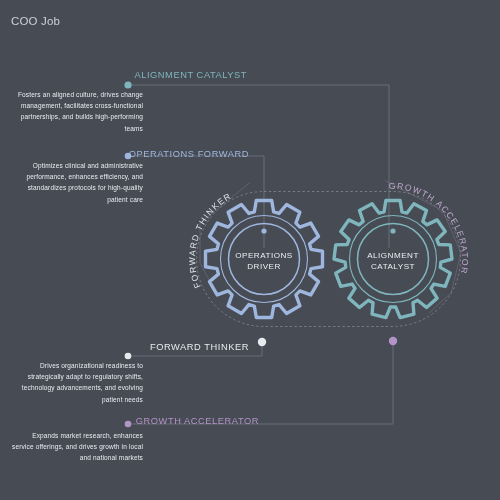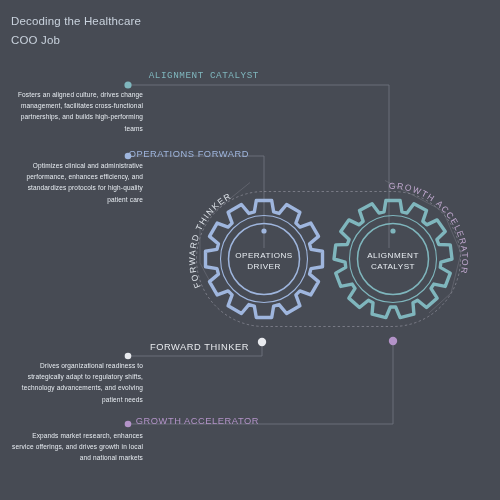--- a/index.html
+++ b/index.html
@@ -27,21 +27,20 @@
   }
   .gearLabel{fill:#e9eef3;font-size:8.1px;letter-spacing:.5px;}
   .arcText{font-size:8.6px;letter-spacing:1.3px;}
 </style>
 </head>
 <body>
 
 <div id="stage">
 
   <div class="title" id="titleEl">
-      <div>Decoding the Healthcare</div>
       <div>COO Job</div>
     </div>
 
   <svg class="layer" viewBox="0 0 500 500">
     <g id="connectors">
         <polyline points="128,85 389,85 389,248" fill="none" stroke="#6d737d" stroke-width="0.9"></polyline>
         <polyline points="128,156 264,156 264,248" fill="none" stroke="#6d737d" stroke-width="0.9"></polyline>
         <polyline points="128,356 262,356 262,344" fill="none" stroke="#6d737d" stroke-width="0.9"></polyline>
         <polyline points="128,424 393,424 393,344" fill="none" stroke="#6d737d" stroke-width="0.9"></polyline>
       </g>
@@ -80,21 +79,21 @@
         <circle cx="128" cy="85" r="3.6" fill="#7fb6bd"></circle>
         <circle cx="128" cy="156" r="3.3" fill="#9fb6de"></circle>
         <circle cx="128" cy="356" r="3.3" fill="#e8eaee"></circle>
         <circle cx="128" cy="424" r="3.3" fill="#b393c8"></circle>
         <circle cx="262" cy="342" r="4.2" fill="#e8eaee"></circle>
         <circle cx="393" cy="341" r="4.2" fill="#b393c8"></circle>
       </g>
   </svg>
 
   <div id="labels">
-      <div class="lbl right" style="left: 259px; top: 70px; color: rgb(127, 182, 189); font-family: Liberation Mono, monospace;">ALIGNMENT CATALYST</div>
+      <div class="lbl right" style="left: 247px; top: 70px; color: rgb(127, 182, 189);">ALIGNMENT CATALYST</div>
       <div class="lbl right" style="left: 249px; top: 149px; color: rgb(159, 182, 222);">OPERATIONS FORWARD</div>
       <div class="lbl right" style="left: 249px; top: 342px; color: rgb(232, 234, 238);">FORWARD THINKER</div>
       <div class="lbl right" style="left: 259px; top: 416px; color: rgb(179, 147, 200);">GROWTH ACCELERATOR</div>
     </div>
   <div id="bodies">
       <div class="body" style="left: 11px; top: 89px; width: 132px;">Fosters an aligned culture, drives change management, facilitates cross-functional partnerships, and builds high-performing teams</div>
       <div class="body" style="left: 17px; top: 160px; width: 126px;">Optimizes clinical and administrative performance, enhances efficiency, and standardizes protocols for high-quality patient care</div>
       <div class="body" style="left: 17px; top: 360px; width: 126px;">Drives organizational readiness to strategically adapt to regulatory shifts, technology advancements, and evolving patient needs</div>
       <div class="body" style="left: 11px; top: 430px; width: 132px;">Expands market research, enhances service offerings, and drives growth in local and national markets</div>
     </div>

